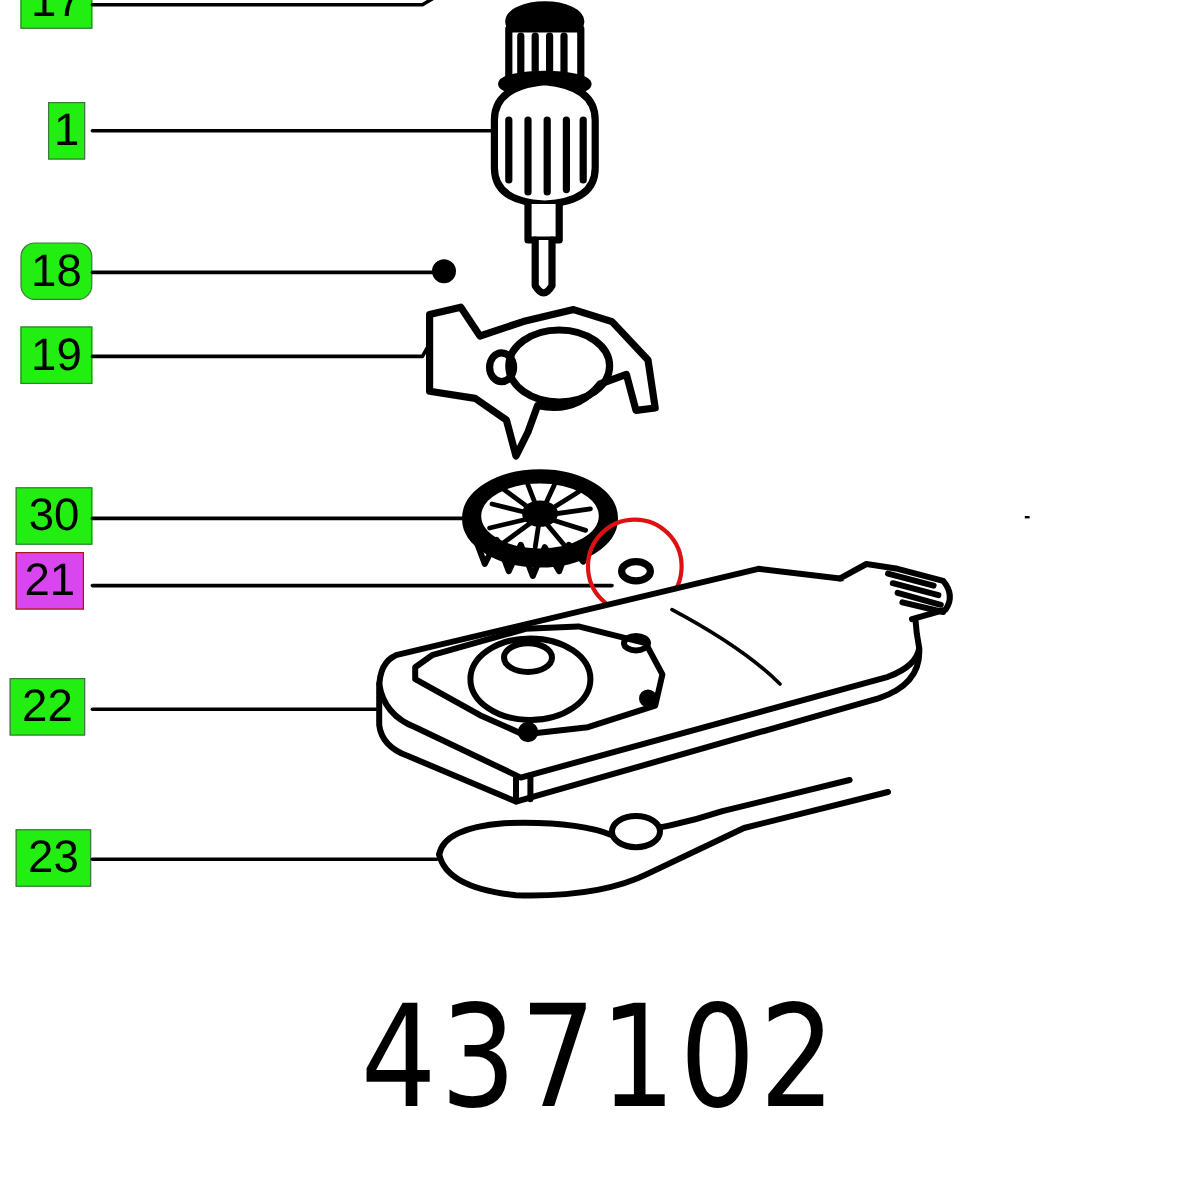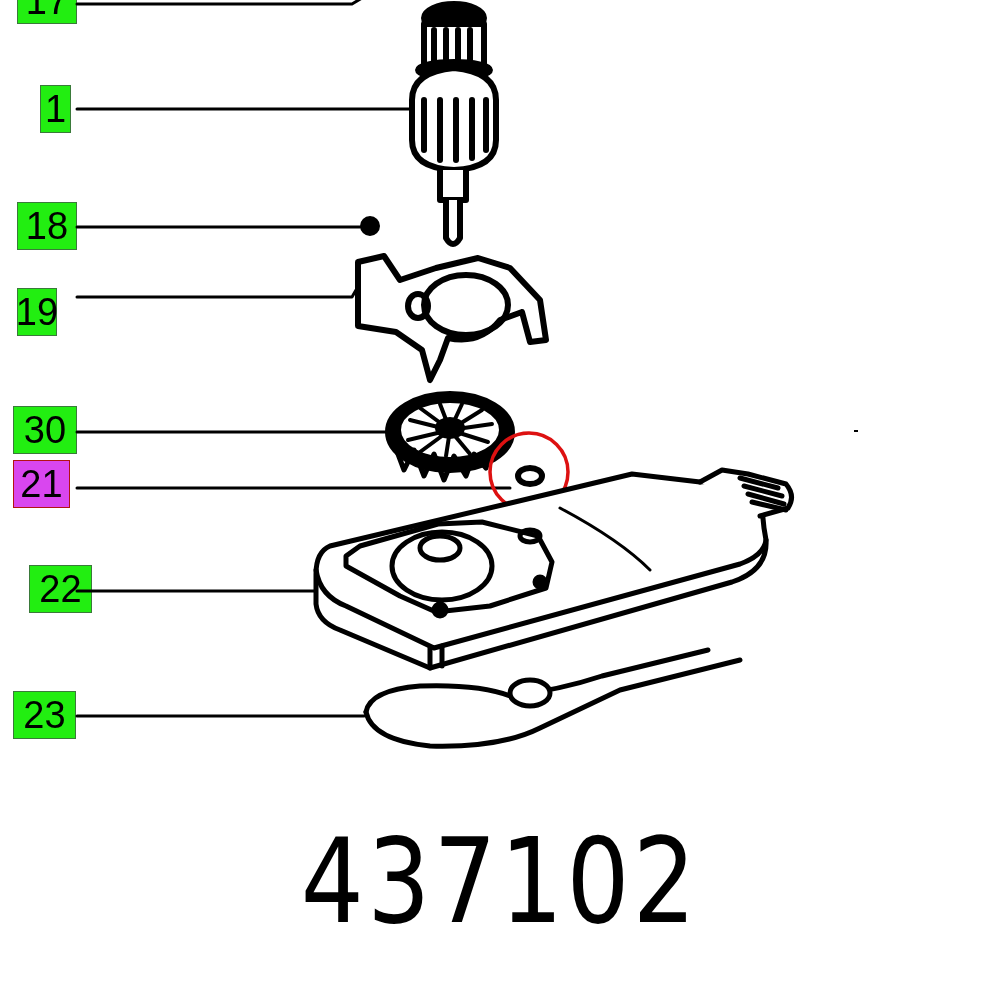--- a/index.html
+++ b/index.html
@@ -25,33 +25,33 @@
   </style>
 </head>
 <body>
 
 <div class="label green" style="left:17px; top:-22px; width:60px;">
     <span>17</span>
   </div>
 <div class="label green" style="left:40px; top:85px; width:31px; height:48px;">
     <span>1</span>
   </div>
-<div class="label green" style="left:17px; top:202px; width:60px; height:48px;">
+<div class="label green" style="left:17px; top:202px; width:60px; height:48px;border-radius:12px;">
     <span>18</span>
   </div>
-<div class="label green" style="left:17px; top:288px; width:40px; height:48px;text-align:center;">
+<div class="label green" style="left:17px; top:272px; width:60px; height:48px;text-align:center;">
     <span>19</span>
   </div>
 <div class="label green" style="left:13px; top:406px; width:64px; height:48px;">
     <span>30</span>
   </div>
 <div class="label red" style="left:13px; top:460px; width:57px; height:48px;">
     <span>21</span>
   </div>
-<div class="label green" style="left:29px; top:565px; width:63px; height:48px;">
+<div class="label green" style="left:8px; top:565px; width:63px; height:48px;">
     <span>22</span>
   </div>
 <div class="label green" style="left:13px; top:691px; width:63px; height:48px;">
     <span>23</span>
   </div>
 
 <svg class="drawing" width="1000" height="1000" viewBox="0 0 1000 1000" fill="none" stroke="#000" stroke-linecap="round" stroke-linejoin="round">
 
   <g stroke-width="3">
     <path d="M77 4 L352 4 L362 -2"></path>

